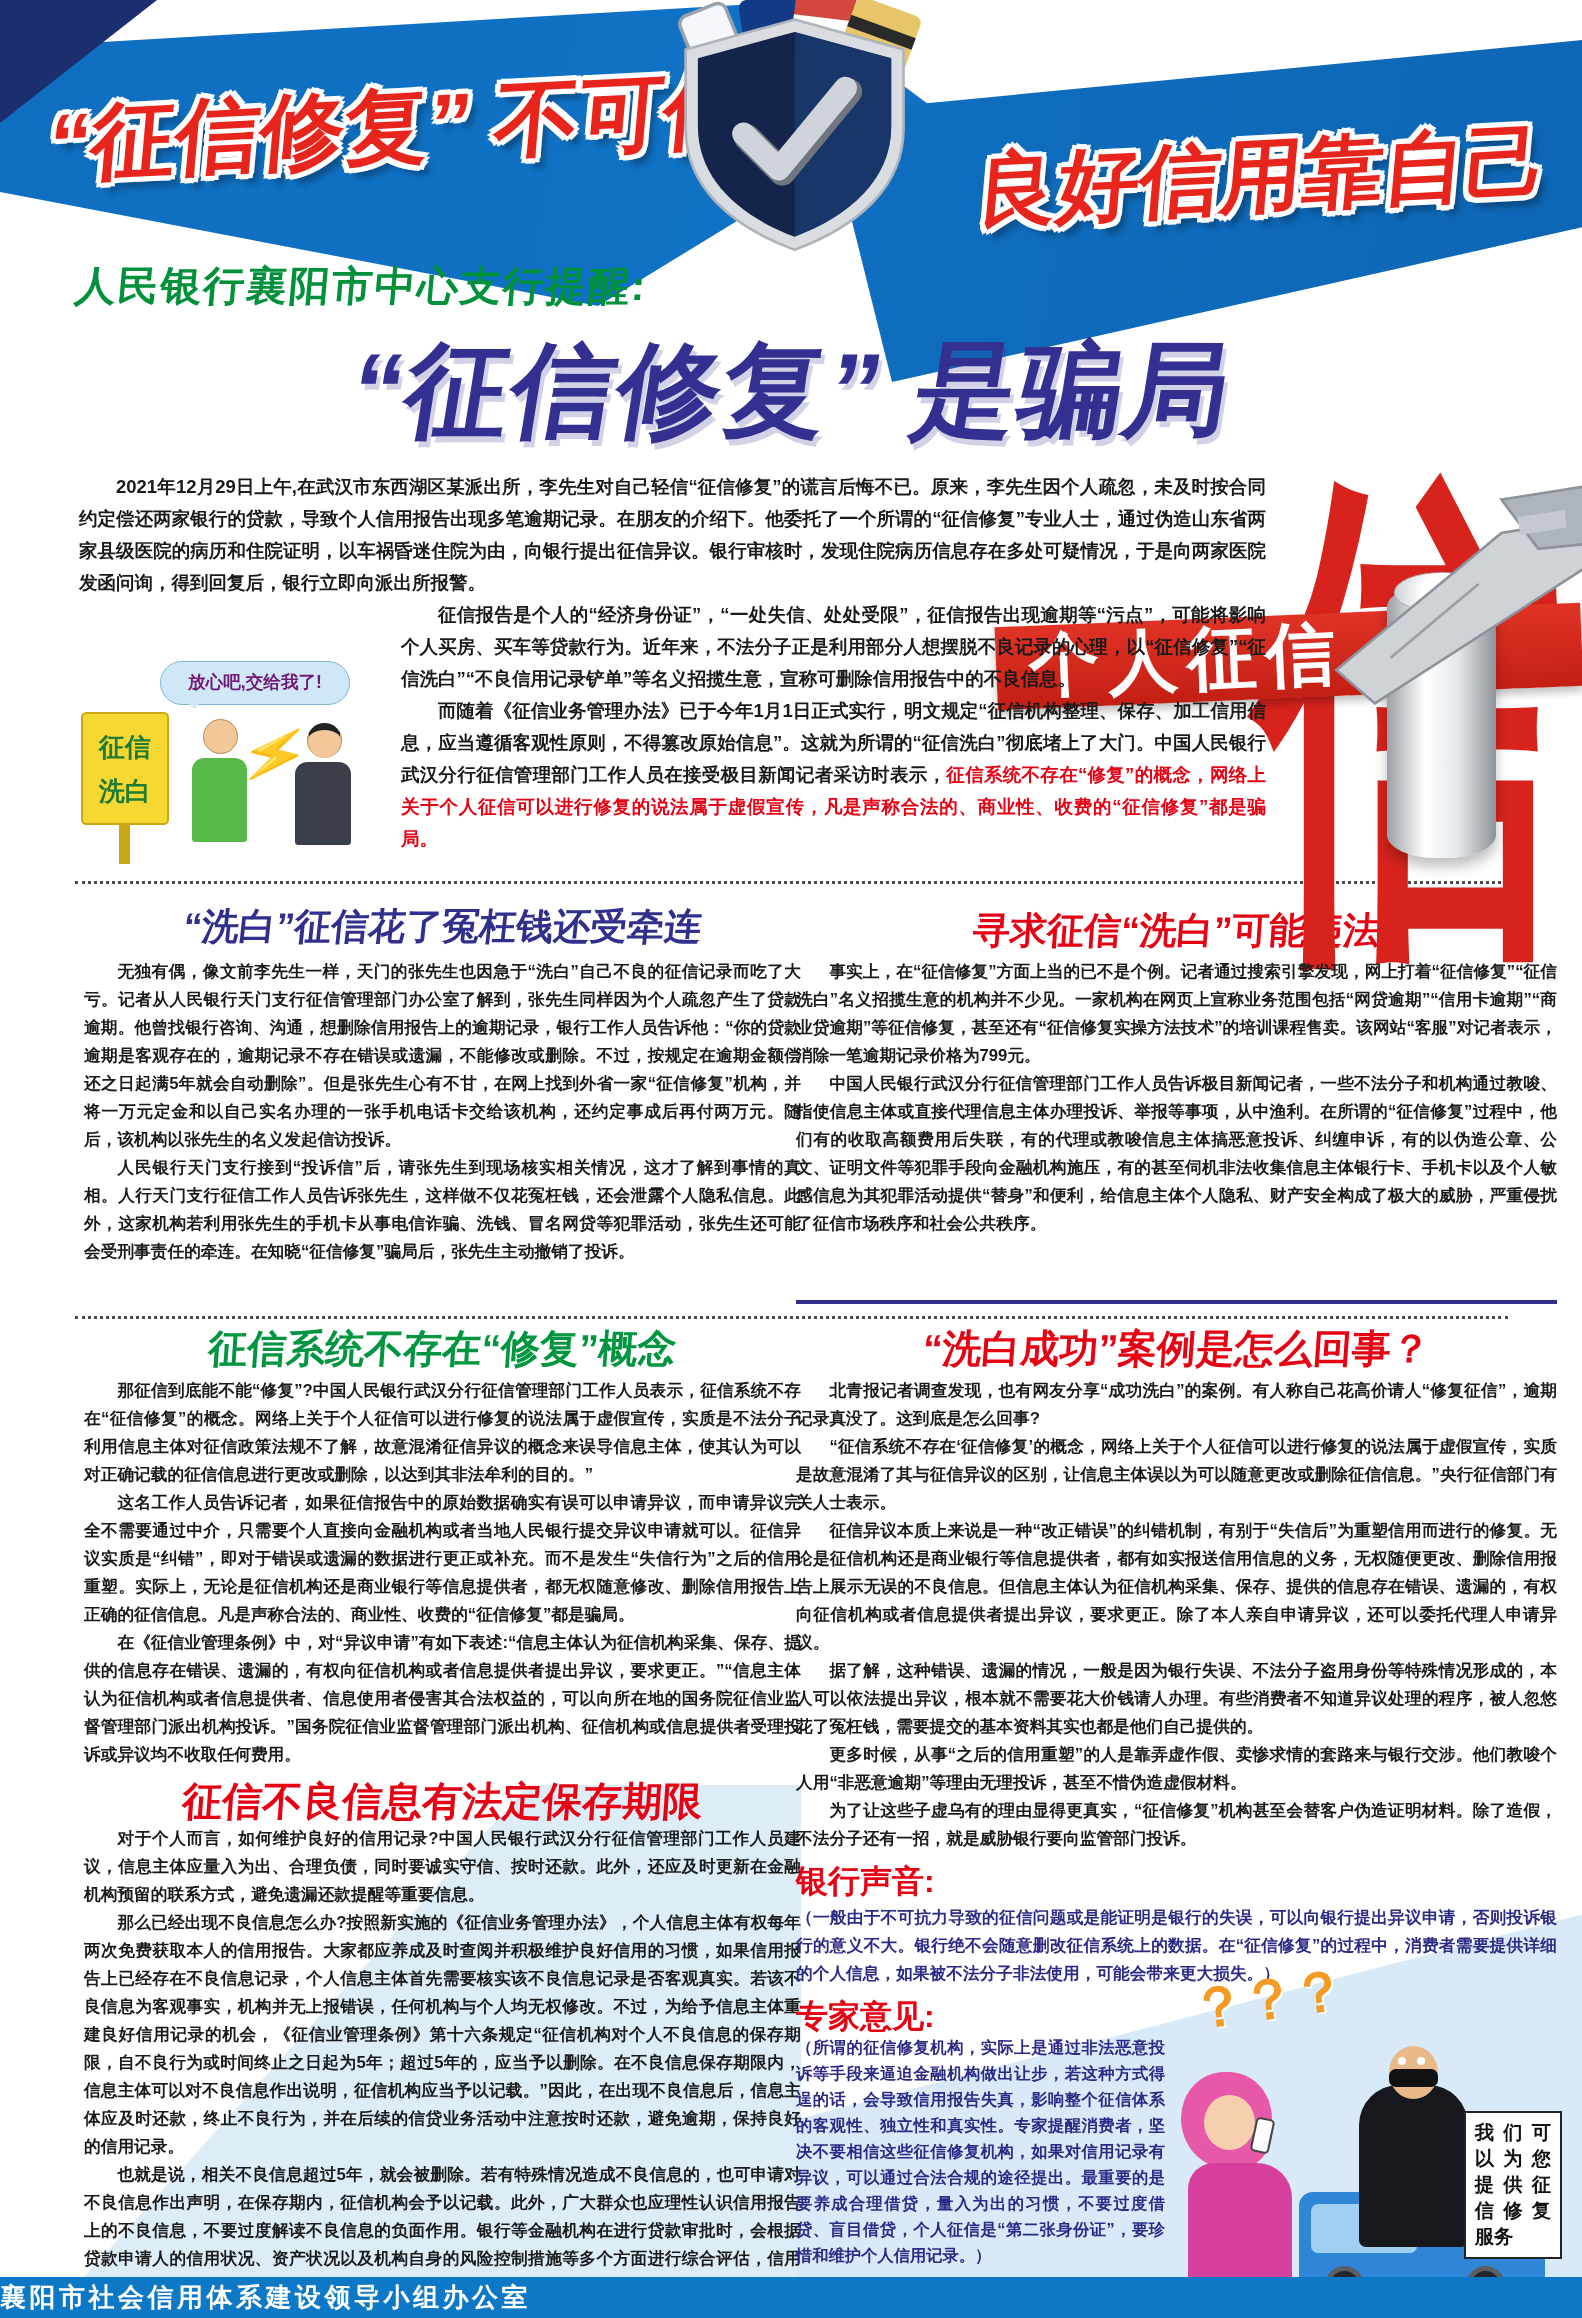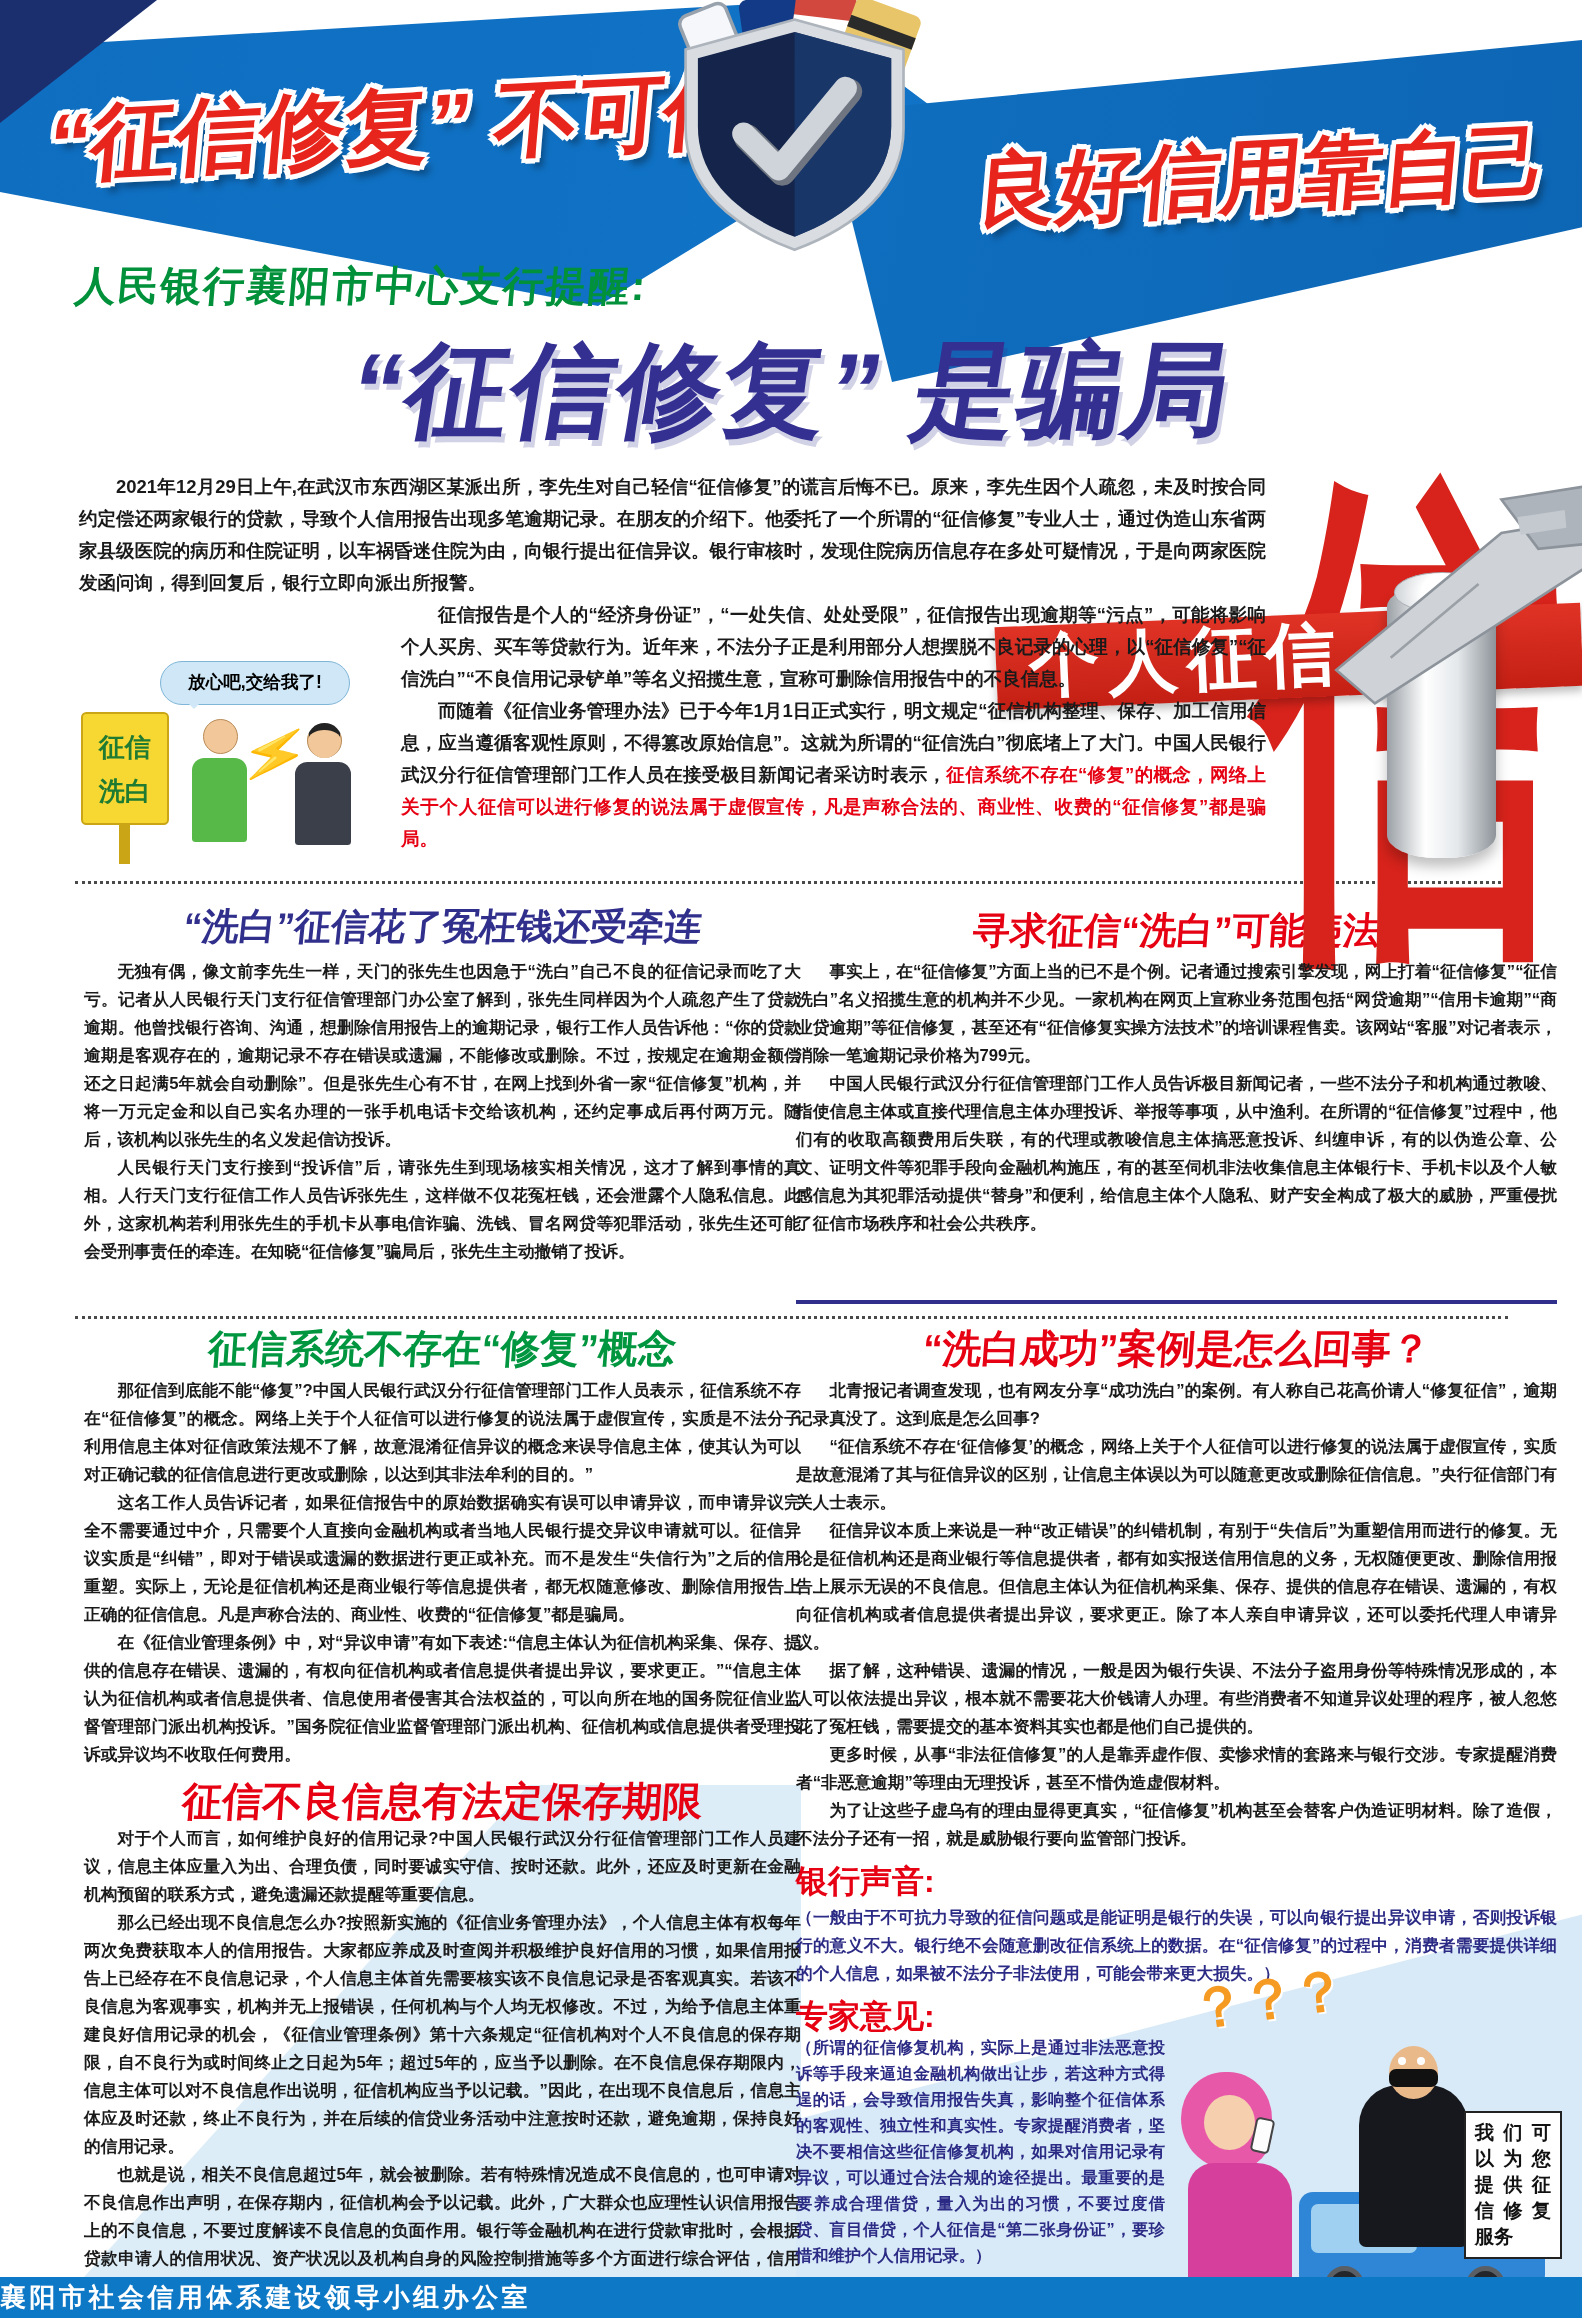--- a/index.html
+++ b/index.html
@@ -30,21 +30,21 @@
                 font-size:104px; font-weight:900; color:#343092; transform:skewX(-9deg);
                 letter-spacing:1.8px; text-shadow:4.4px 6.2px 0 rgba(52,48,146,.22); }
   
   .intro { position:absolute; left:79px; top:471px; width:1187px; z-index:2;
            font-size:18.5px; line-height:32px; text-align:justify; }
   .intro p { text-indent:2em; }
   .red-em { color:#e60113; }
   
   .cartoon-left { float:left; width:308px; height:207px; margin:62px 14px 0 0; position:relative; }
   .cl-bubble { position:absolute; left:81px; top:0; width:190px; height:44px; background:#cfe7f6;
-               border:1.8px solid #7fb6d8; border-radius:23px; font-size:17.6px; color:#000000;
+               border:1.8px solid #7fb6d8; border-radius:23px; font-size:17.6px; color:#701a75;
                text-align:center; line-height:40px; }
   .cl-bubble:after { content:""; position:absolute; left:26px; bottom:-12.3px; border:7px solid transparent;
                      border-top-color:#cfe7f6; }
   .cl-sign { position:absolute; left:1.8px; top:51px; width:88px; height:113px; background:#f7d832;
              border:2.6px solid #caa516; border-radius:5.3px; text-align:center; padding-top:10.6px; }
   .cl-sign div { font-size:26px; font-weight:900; color:#1f7a32; line-height:44px; }
   .cl-post { position:absolute; left:40px; top:164px; width:10.6px; height:39px; background:#caa516; }
   .cl-man1 { position:absolute; left:113px; top:58px; width:56px; height:132px; }
   .cl-man1 .head { width:35px; height:35px; border-radius:50%; background:#f2c89b; margin:0 auto; border:1.8px solid #b98a55;}
   .cl-man1 .body { width:55px; height:84px; background:#57b947; border-radius:12.3px 12.3px 3.5px 3.5px; margin-top:3.5px;}
@@ -235,21 +235,21 @@
     <p>对于个人而言，如何维护良好的信用记录?中国人民银行武汉分行征信管理部门工作人员建议，信息主体应量入为出、合理负债，同时要诚实守信、按时还款。此外，还应及时更新在金融机构预留的联系方式，避免遗漏还款提醒等重要信息。</p>
     <p>那么已经出现不良信息怎么办?按照新实施的《征信业务管理办法》，个人信息主体有权每年两次免费获取本人的信用报告。大家都应养成及时查阅并积极维护良好信用的习惯，如果信用报告上已经存在不良信息记录，个人信息主体首先需要核实该不良信息记录是否客观真实。若该不良信息为客观事实，机构并无上报错误，任何机构与个人均无权修改。不过，为给予信息主体重建良好信用记录的机会，《征信业管理条例》第十六条规定“征信机构对个人不良信息的保存期限，自不良行为或时间终止之日起为5年；超过5年的，应当予以删除。在不良信息保存期限内，信息主体可以对不良信息作出说明，征信机构应当予以记载。”因此，在出现不良信息后，信息主体应及时还款，终止不良行为，并在后续的信贷业务活动中注意按时还款，避免逾期，保持良好的信用记录。</p>
     <p>也就是说，相关不良信息超过5年，就会被删除。若有特殊情况造成不良信息的，也可申请对不良信息作出声明，在保存期内，征信机构会予以记载。此外，广大群众也应理性认识信用报告上的不良信息，不要过度解读不良信息的负面作用。银行等金融机构在进行贷款审批时，会根据贷款申请人的信用状况、资产状况以及机构自身的风险控制措施等多个方面进行综合评估，信用记录是一个重要的参考因素，但绝不是唯一标准，通常情况下，一两次的逾期并不影响相关业务办理。</p>
   </div>
 
   <div class="body-col right-col2">
     <p>北青报记者调查发现，也有网友分享“成功洗白”的案例。有人称自己花高价请人“修复征信”，逾期记录真没了。这到底是怎么回事?</p>
     <p>“征信系统不存在‘征信修复’的概念，网络上关于个人征信可以进行修复的说法属于虚假宣传，实质是故意混淆了其与征信异议的区别，让信息主体误以为可以随意更改或删除征信信息。”央行征信部门有关人士表示。</p>
     <p>征信异议本质上来说是一种“改正错误”的纠错机制，有别于“失信后”为重塑信用而进行的修复。无论是征信机构还是商业银行等信息提供者，都有如实报送信用信息的义务，无权随便更改、删除信用报告上展示无误的不良信息。但信息主体认为征信机构采集、保存、提供的信息存在错误、遗漏的，有权向征信机构或者信息提供者提出异议，要求更正。除了本人亲自申请异议，还可以委托代理人申请异议。</p>
     <p>据了解，这种错误、遗漏的情况，一般是因为银行失误、不法分子盗用身份等特殊情况形成的，本人可以依法提出异议，根本就不需要花大价钱请人办理。有些消费者不知道异议处理的程序，被人忽悠花了冤枉钱，需要提交的基本资料其实也都是他们自己提供的。</p>
-    <p>更多时候，从事“非法征信修复”的人是靠弄虚作假、卖惨求情的套路来与银行交涉。专家提醒消费者“非恶意逾期”等理由无理投诉，甚至不惜伪造虚假材料。</p>
+    <p>更多时候，从事“之后的信用重塑”的人是靠弄虚作假、卖惨求情的套路来与银行交涉。他们教唆个人用“非恶意逾期”等理由无理投诉，甚至不惜伪造虚假材料。</p>
     <p>为了让这些子虚乌有的理由显得更真实，“征信修复”机构甚至会替客户伪造证明材料。除了造假，不法分子还有一招，就是威胁银行要向监管部门投诉。</p>
 
     <p class="voice-head">银行声音:</p>
     <p class="voice-text">（一般由于不可抗力导致的征信问题或是能证明是银行的失误，可以向银行提出异议申请，否则投诉银行的意义不大。银行绝不会随意删改征信系统上的数据。在“征信修复”的过程中，消费者需要提供详细的个人信息，如果被不法分子非法使用，可能会带来更大损失。）</p>
 
     <p class="voice-head">专家意见:</p>
     <div class="expert-row">
       <p class="expert-text">（所谓的征信修复机构，实际上是通过非法恶意投诉等手段来逼迫金融机构做出让步，若这种方式得逞的话，会导致信用报告失真，影响整个征信体系的客观性、独立性和真实性。专家提醒消费者，坚决不要相信这些征信修复机构，如果对信用记录有异议，可以通过合法合规的途径提出。最重要的是要养成合理借贷，量入为出的习惯，不要过度借贷、盲目借贷，个人征信是“第二张身份证”，要珍惜和维护个人信用记录。）</p>
       <div class="cartoon-right">
         <div class="cr-q">？？？</div>

